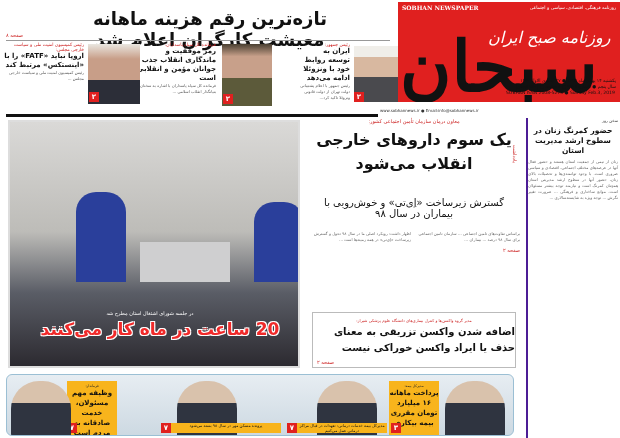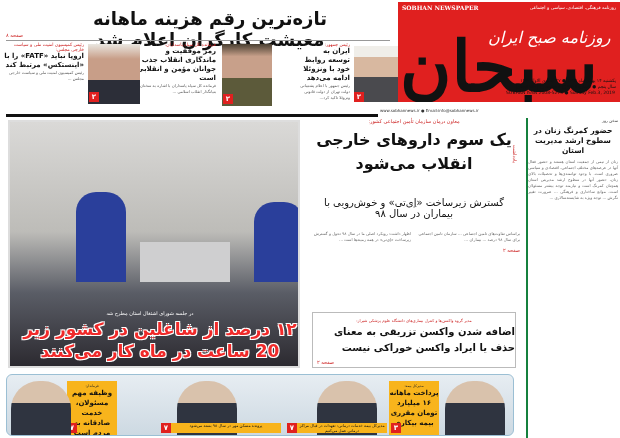--- a/index.html
+++ b/index.html
@@ -30,21 +30,21 @@
   .main-photo .headline { position: absolute; left: 10px; top: 196px; width: 280px; font-size: 17px; font-weight: bold; color: #f02a2a; text-align: center; line-height: 22px; text-shadow: 1px 1px 0 #fff, -1px -1px 0 #fff, 1px -1px 0 #fff, -1px 1px 0 #fff; }
   .center-col { left: 308px; top: 118px; width: 212px; }
   .center-col .kicker { font-size: 5px; color: #c22; text-align: center; }
   .center-col .headline { font-size: 16px; font-weight: bold; text-align: center; line-height: 24px; margin-top: 4px; }
   .center-col .sub { font-size: 10px; text-align: center; margin-top: 21px; }
   .center-col .cols { display: flex; gap: 6px; margin-top: 12px; }
   .center-col .cols div { flex: 1; font-size: 4px; line-height: 6px; color: #666; }
   .vaccine { left: 312px; top: 312px; width: 204px; height: 56px; border: 1px solid #bbb; }
   .vaccine .kicker { font-size: 4px; color: #c22; text-align: center; margin-top: 5px; }
   .vaccine .headline { font-size: 10px; font-weight: bold; line-height: 16px; margin-top: 1px; }
-  .right-col { left: 526px; top: 118px; width: 94px; height: 320px; border-left: 2px solid #15803d; padding-right: 2px; }
+  .right-col { left: 526px; top: 118px; width: 94px; height: 320px; border-left: 2px solid #4c1d95; padding-right: 2px; }
   .right-col .kicker { font-size: 4px; color: #333; }
   .right-col .title { font-size: 7.5px; font-weight: bold; text-align: center; line-height: 10px; margin-top: 3px; }
   .right-col .body { font-size: 4px; line-height: 6px; color: #666; margin-top: 3px; text-align: justify; }
   .side-label { left: 512px; top: 145px; font-size: 5px; color: #c22; writing-mode: vertical-rl; }
   .banner { left: 6px; top: 374px; width: 508px; height: 62px; background: linear-gradient(180deg,#e7edf2,#cdd9e2); border: 1px solid #9bbfd4; border-radius: 6px; overflow: hidden; }
   .banner .person { position: absolute; bottom: 0; width: 60px; height: 54px; background: linear-gradient(180deg,#d9c2ac 0%,#d9c2ac 40%,#2f3440 40%); border-radius: 28px 28px 0 0; }
   .banner .ybox { position: absolute; top: 6px; width: 50px; height: 54px; background: #f8b41c; text-align: center; }
   .banner .ybox .k { font-size: 3.5px; color: #222; margin-top: 3px; }
   .banner .ybox .t { font-size: 7px; font-weight: bold; line-height: 10px; color: #111; }
   .banner .ystrip { position: absolute; bottom: 2px; height: 10px; background: #f8b41c; font-size: 4px; text-align: center; line-height: 5px; color: #111; }
@@ -97,21 +97,20 @@
     <div class="body">رئیس کمیسیون امنیت ملی و سیاست خارجی مجلس ...</div>
   </div>
 </div>
 
 <div class="abs main-photo">
   <div class="worker1"></div>
   <div class="worker2"></div>
   <div class="panel"></div>
   <div class="kicker">در جلسه شورای اشتغال استان مطرح شد</div>
   <div class="headline">
-    <div>۱۲ درصد از شاغلین در کشور زیر</div>
     <div>20 ساعت در ماه کار می‌کنند</div>
   </div>
 </div>
 
 <div class="abs center-col">
   <div class="kicker">معاون درمان سازمان تأمین اجتماعی کشور:</div>
   <div class="headline">
     <div>یک سوم داروهای خارجی</div>
     <div>انقلاب می‌شود</div>
   </div>

